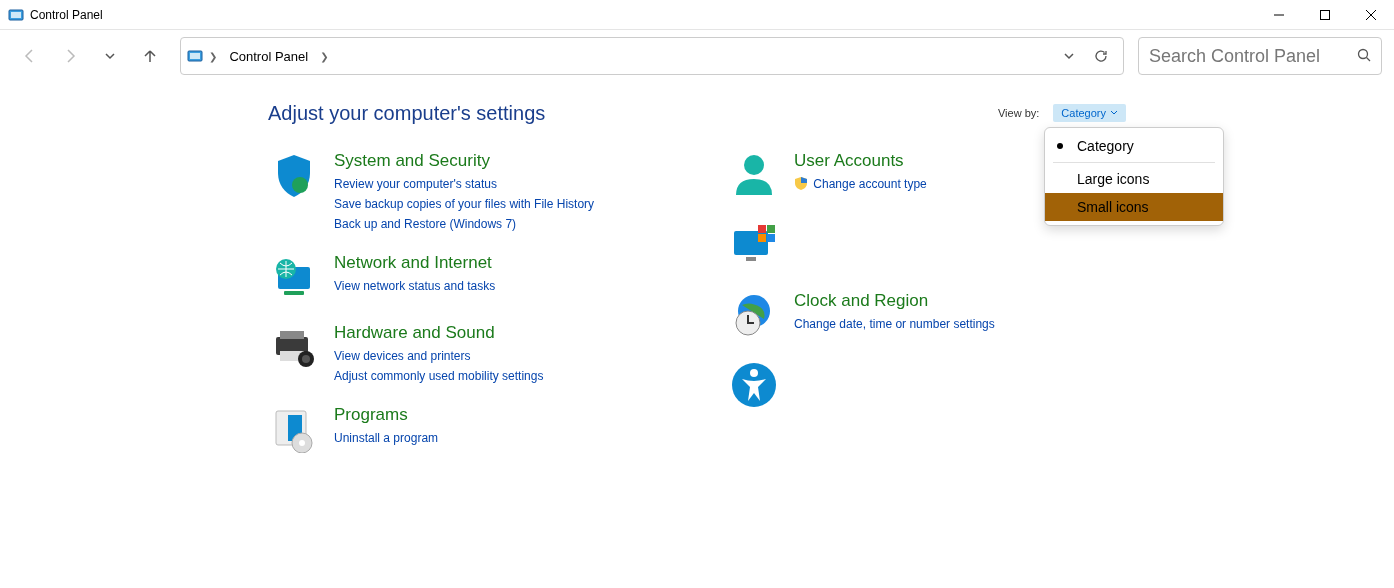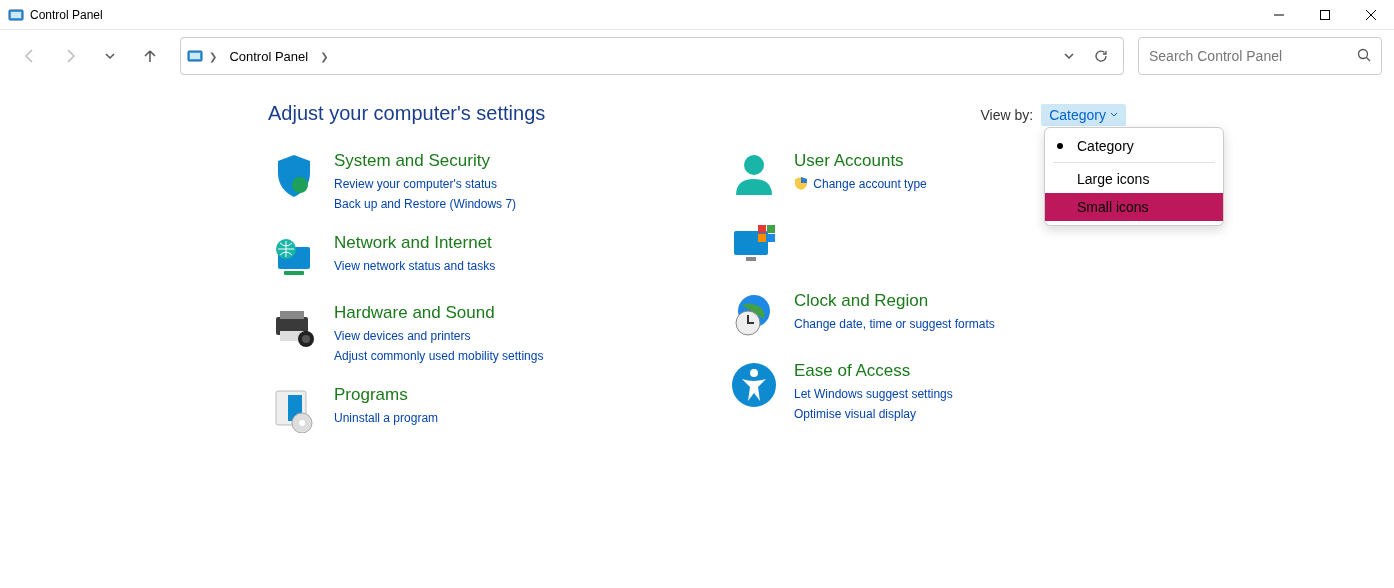--- a/index.html
+++ b/index.html
@@ -70,21 +70,21 @@
   width: 244px; height: 38px;
   border: 1px solid #ccc;
   border-radius: 4px;
   display: flex; align-items: center;
   padding: 0 10px;
   margin-left: 10px;
   justify-content: space-between;
 }
 .search-input {
   border: none; outline: none;
-  font-size: 14px;
+  font-size: 18px;
   color: #a16207;
   width: 190px;
   background: transparent;
 }
 .search-input::placeholder { color: #777; }
 .search-ico { color: #555; }
 
 .content {
   padding: 20px 0 0 268px;
   position: relative;
@@ -94,22 +94,22 @@
   color: #1a3e8c;
   font-weight: 400;
   margin-bottom: 26px;
 }
 .viewby {
   position: absolute;
   top: 22px;
   right: 268px;
   display: flex;
   align-items: center;
-  gap: 8px;
-  font-size: 14px;
+  gap: 14px;
+  font-size: 11px;
 }
 .viewby-label { color: #333; }
 .viewby-drop {
   color: #0066cc;
   background: #cde7f7;
   padding: 3px 8px;
   border-radius: 2px;
   display: flex; align-items: center; gap: 4px;
 }
 .viewby-menu {
@@ -124,21 +124,21 @@
   padding: 4px 0;
   z-index: 10;
 }
 .menu-item {
   display: flex;
   align-items: center;
   padding: 6px 12px 6px 32px;
   font-size: 14px;
   position: relative;
 }
-.menu-item.hovered { background: #be185d; }
+.menu-item.hovered { background: #a16207; }
 .menu-item .bullet {
   position: absolute; left: 12px; top: 50%; transform: translateY(-50%);
   width: 6px; height: 6px; background: #000; border-radius: 50%;
 }
 .menu-sep { height: 1px; background: #e0e0e0; margin: 2px 8px; }
 .categories {
   display: flex;
   gap: 40px;
 }
 .col { width: 420px; }
@@ -291,20 +291,21 @@
       <div class="cat-item">
         <div class="cat-icon">
           <svg viewBox="0 0 48 48">
               <path d="M24 4 L40 10 V22 C40 34 33 42 24 46 C15 42 8 34 8 22 V10 Z" fill="#0d8ad0"></path>
               <circle cx="30" cy="34" r="8" fill="#1fa05a"></circle>
             </svg>
         </div>
         <div class="cat-body">
           <div class="cat-title">System and Security</div>
           <a class="cat-link">Review your computer's status</a>
+          <a class="cat-link">Save backup copies of your files with File History</a>
           <a class="cat-link">Back up and Restore (Windows 7)</a>
         </div>
       </div>
 
       <div class="cat-item">
         <div class="cat-icon">
           <svg viewBox="0 0 48 48">
               <rect x="8" y="14" width="32" height="22" rx="2" fill="#0d8ad0"></rect>
               <rect x="14" y="38" width="20" height="4" rx="1" fill="#1fa05a"></rect>
               <circle cx="16" cy="16" r="10" fill="#19b5a7"></circle>
@@ -389,34 +390,29 @@
         <div class="cat-icon">
           <svg viewBox="0 0 48 48">
               <circle cx="24" cy="20" r="16" fill="#1e88e5"></circle>
               <path d="M12 14 Q20 10 30 16 Q36 20 34 28" fill="#43a047"></path>
               <circle cx="18" cy="32" r="12" fill="#eee" stroke="#888"></circle>
               <path d="M18 24 V32 H24" stroke="#333" stroke-width="2" fill="none"></path>
             </svg>
         </div>
         <div class="cat-body">
           <div class="cat-title">Clock and Region</div>
-          <a class="cat-link">Change date, time or suggest formats</a>
+          <a class="cat-link">Change date, time or number settings</a>
         </div>
       </div>
 
       <div class="cat-item">
         <div class="cat-icon">
           <svg viewBox="0 0 48 48">
               <circle cx="24" cy="24" r="22" fill="#0d8ad0"></circle>
               <circle cx="24" cy="12" r="4" fill="#fff"></circle>
               <path d="M12 18 Q24 22 36 18 L28 26 L30 40 L24 32 L18 40 L20 26 Z" fill="#fff"></path>
             </svg>
         </div>
-        <div class="cat-body">
-          <div class="cat-title">Ease of Access</div>
-          <a class="cat-link">Let Windows suggest settings</a>
-          <a class="cat-link">Optimise visual display</a>
-        </div>
       </div>
 
     </div>
   </div>
 </div>
 
 </body></html>

